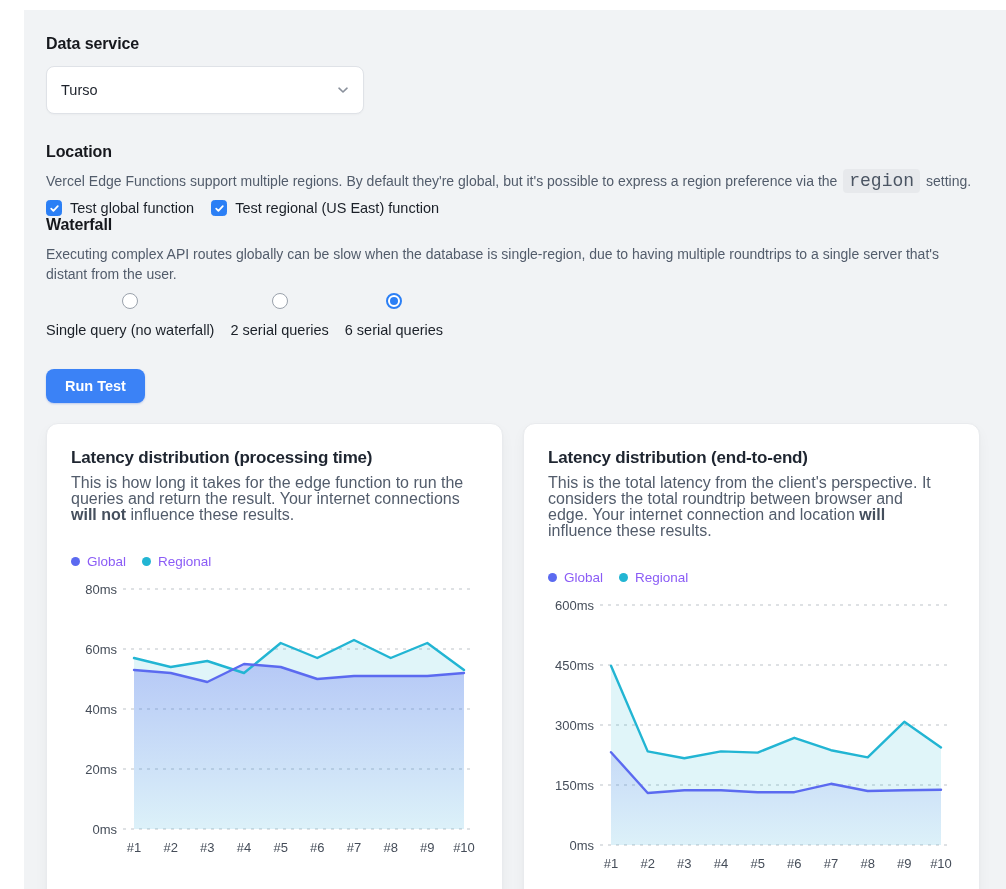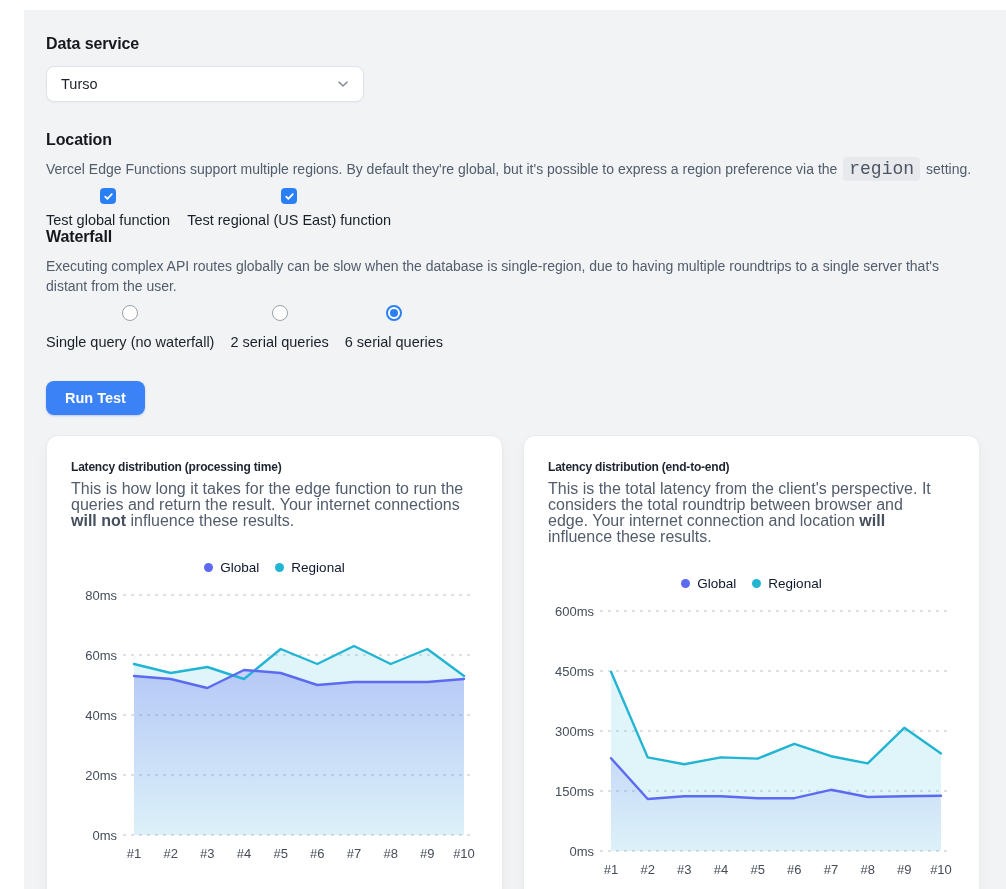--- a/index.html
+++ b/index.html
@@ -11,40 +11,40 @@
   .app{
     position:absolute;left:24px;top:10px;width:988px;height:879px;
     background:#f1f3f5;box-sizing:border-box;
     padding:25px 32px 0 22px;overflow:hidden;
   }
   .section-title{
     font-size:16px;font-weight:700;color:#16181d;margin:0;letter-spacing:-0.1px;
   }
   
   .select{
-    margin-top:13px;width:318px;height:36px;background:#fff;
+    margin-top:13px;width:318px;height:48px;background:#fff;
     border:1px solid #dfe2e7;border-radius:8px;box-sizing:border-box;
     display:flex;align-items:center;justify-content:space-between;
     padding:0 13px 0 14px;font-size:14.5px;color:#1d222b;cursor:pointer;
     box-shadow:0 1px 2px rgba(0,0,0,0.03);
   }
   .select .chev{display:flex;align-items:center;}
   
   .desc{
     margin:10px 0 0;font-size:14px;line-height:20px;color:#525c6b;
   }
   .desc.nowrap{white-space:nowrap;}
   .code-chip{
     font-family:"Liberation Mono", monospace;font-size:18px;color:#4b5563;
     background:#e7e9ec;border-radius:4px;padding:2px 6px;margin:0 2px;
   }
   
   .check-row{margin-top:9px;display:flex;align-items:center;gap:17px;}
   .check-item{display:flex;align-items:center;gap:8px;cursor:pointer;
-    font-size:14.5px;color:#1b2028;flex-direction:column;}
+    font-size:14.5px;color:#1b2028;}
   .checkbox{
     width:16px;height:16px;border-radius:3.5px;box-sizing:border-box;
     border:1px solid #b6bcc5;background:#fff;display:inline-flex;
     align-items:center;justify-content:center;flex:0 0 auto;
   }
   .checkbox.is-checked{background:var(--accent,#2b7ff5);border-color:var(--accent,#2b7ff5);}
   .checkbox svg{display:none;}
   .checkbox.is-checked svg{display:block;}
   
   .radio-row{margin-top:9px;display:flex;align-items:center;gap:16px;}
@@ -68,29 +68,29 @@
     box-shadow:0 1px 2px rgba(29,78,216,0.25);
   }
   
   .cards{margin-top:20px;display:flex;gap:20px;}
   .card{
     width:457px;height:481px;box-sizing:border-box;background:#fff;
     border:1px solid #e9ebee;border-radius:12px;padding:24px;
     box-shadow:0 1px 2px rgba(16,24,40,0.04),0 6px 14px rgba(16,24,40,0.04);
   }
   .card-title{
-    margin:0;font-size:12px;font-weight:700;color:#1e2530;letter-spacing:-0.2px;
+    margin:0;font-size:17px;font-weight:700;color:#1e2530;letter-spacing:-0.2px;
   }
   .card-desc{
     margin:7px 0 0;font-size:16px;line-height:16px;color:#525c6b;width:394px;
   }
   .card-desc b{color:#454f5d;}
   .legend{
-    margin-top:31px;display:flex;justify-content:center;align-items:center;
-    gap:16px;font-size:13.5px;color:#0f172a;
+    margin-top:31px;display:flex;justify-content:flex-start;align-items:center;
+    gap:16px;font-size:13.5px;color:#8b5cf6;
   }
   .legend-item{display:inline-flex;align-items:center;gap:7px;cursor:pointer;}
   .dot{width:9px;height:9px;border-radius:50%;display:inline-block;background:#999;}
   svg.chart{margin-top:8px;display:block;}
 </style>
 </head>
 <body style="--accent: #2b7ff5; --button: #3b82f6;">
 
 <div class="app">
 

